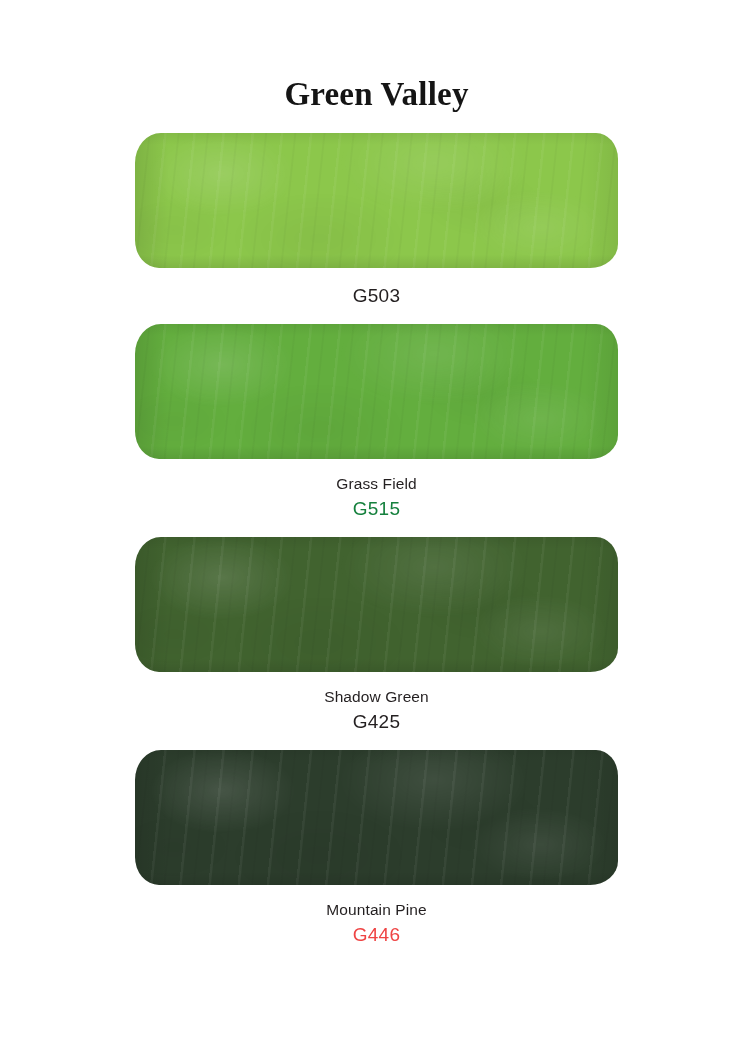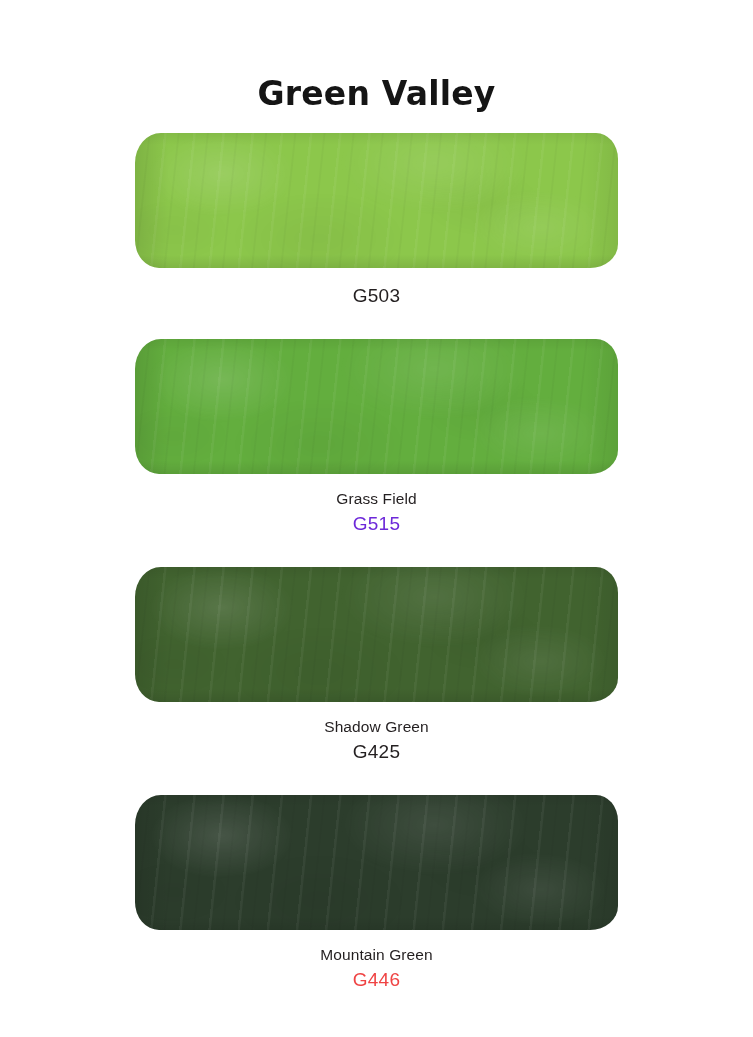--- a/index.html
+++ b/index.html
@@ -137,29 +137,29 @@
   .swatch-code {
     display: block;
     font-size: 19px;
     font-weight: 400;
     color: #231f20;
     letter-spacing: 0.3px;
   }
 
   
   .swatch-entry + .swatch-entry {
-    margin-top: 29px;
+    margin-top: 14px;
   }
 </style>
 </head>
 <body style="background: rgb(255, 255, 255);">
 
 <div class="page">
 
-  <h1 class="palette-title" style="color: rgb(21, 21, 21);">Green Valley</h1>
+  <h1 class="palette-title" style="color: rgb(21, 21, 21); font-family: Liberation Serif, serif;">Green Valley</h1>
 
   <div class="swatch-list">
 
     <div class="swatch-entry">
       <div class="swatch-chip">
         <div class="fill" style="background: rgb(140, 199, 75);"></div>
         <div class="texture"></div>
         <div class="strokes"></div>
         <div class="edge"></div>
       </div>
@@ -170,21 +170,21 @@
 
     <div class="swatch-entry">
       <div class="swatch-chip">
         <div class="fill" style="background: rgb(99, 174, 62);"></div>
         <div class="texture"></div>
         <div class="strokes"></div>
         <div class="edge"></div>
       </div>
       <div class="swatch-label">
         <span class="swatch-name" style="color: rgb(35, 31, 32);">Grass Field</span>
-        <span class="swatch-code" style="color: #6d28d9;">G515</span>
+        <span class="swatch-code" style="color: #15803d;">G515</span>
       </div>
     </div>
 
     <div class="swatch-entry">
       <div class="swatch-chip">
         <div class="fill" style="background: rgb(65, 99, 47);"></div>
         <div class="texture"></div>
         <div class="strokes"></div>
         <div class="edge"></div>
       </div>
@@ -195,19 +195,19 @@
     </div>
 
     <div class="swatch-entry">
       <div class="swatch-chip">
         <div class="fill" style="background: rgb(44, 61, 44);"></div>
         <div class="texture"></div>
         <div class="strokes"></div>
         <div class="edge"></div>
       </div>
       <div class="swatch-label">
-        <span class="swatch-name" style="color: rgb(35, 31, 32);">Mountain Green</span>
+        <span class="swatch-name" style="color: rgb(35, 31, 32);">Mountain Pine</span>
         <span class="swatch-code" style="color: #ef4444;">G446</span>
       </div>
     </div>
 
   </div>
 </div>
 
 </body></html>

